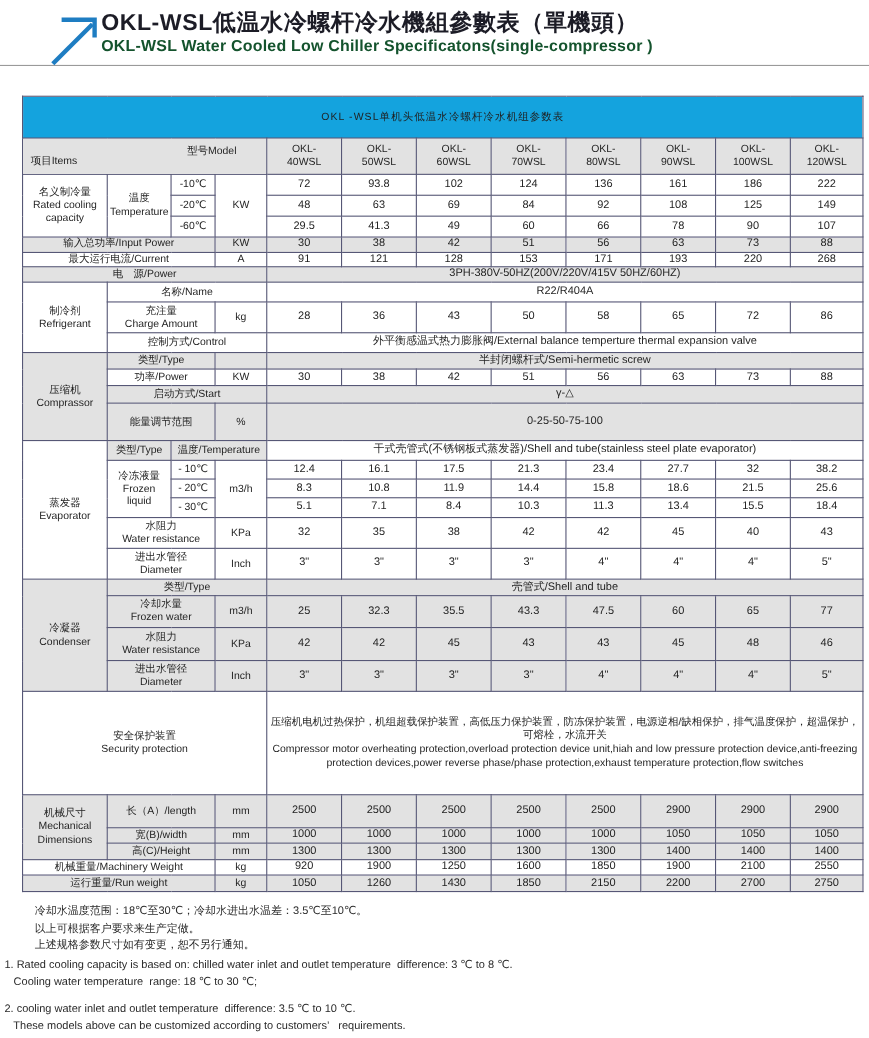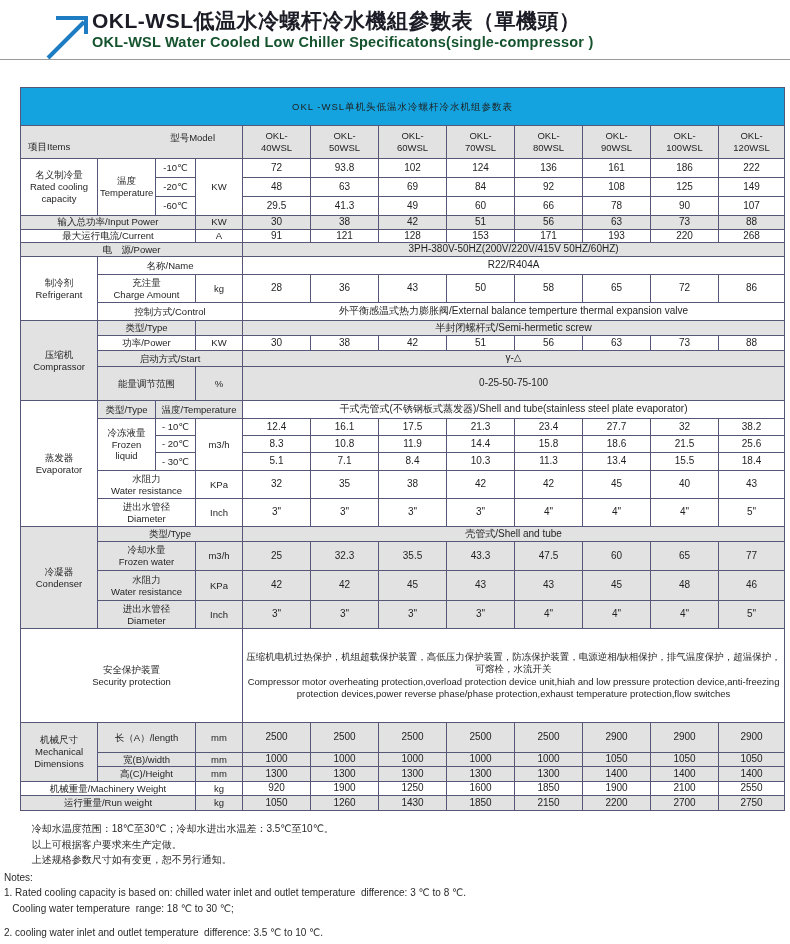--- a/index.html
+++ b/index.html
@@ -447,21 +447,20 @@
       </table>
   </div>
 
   <div class="notes">
     <div class="notes-cn">
       <div class="line">      冷却水温度范围：18℃至30℃；冷却水进出水温差：3.5℃至10℃。</div>
       <div class="line">      以上可根据客户要求来生产定做。</div>
       <div class="line">      上述规格参数尺寸如有变更，恕不另行通知。</div>
     </div>
     <div class="notes-en">
-      <div class="line">Notes:</div>
       <div class="line">1. Rated cooling capacity is based on: chilled water inlet and outlet temperature  difference: 3 ℃ to 8 ℃.</div>
       <div class="line">   Cooling water temperature  range: 18 ℃ to 30 ℃;</div>
       <div class="line blank"></div>
       <div class="line">2. cooling water inlet and outlet temperature  difference: 3.5 ℃ to 10 ℃.</div>
       <div class="line">   These models above can be customized according to customers’   requirements.</div>
       <div class="line">   Specifications and dimensions above are subject to change without notice.</div>
     </div>
   </div>
 
 </div>

